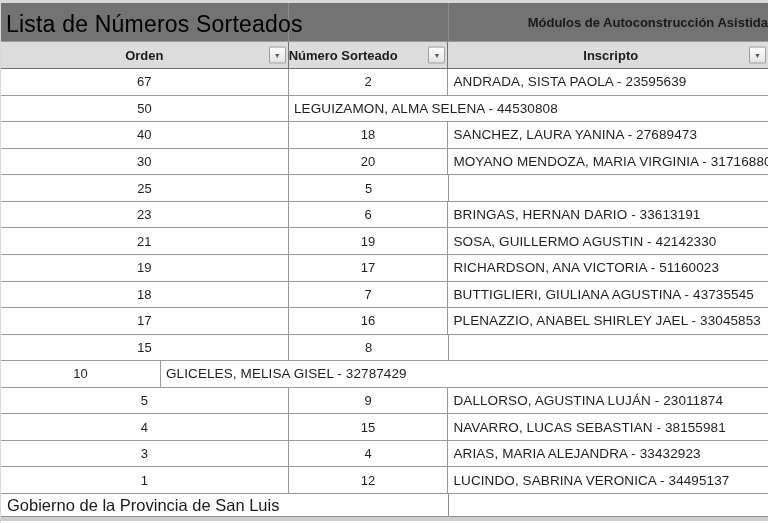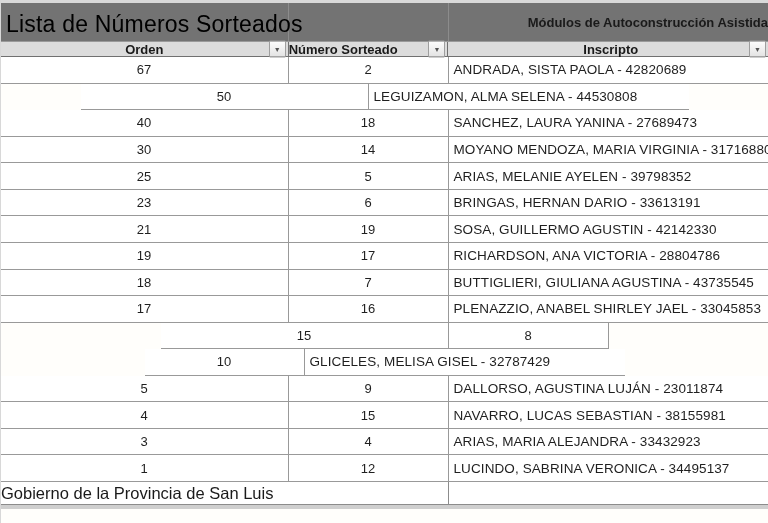--- a/index.html
+++ b/index.html
@@ -53,21 +53,21 @@
   }
   .subtitle-text {
     font-weight: bold;
     font-size: 13px;
     color: #1a1a1a;
     text-align: center;
   }
   
   .header-row {
     display: flex;
-    height: 16px;
+    height: 28px;
     background: #dcdcdc;
     border-top: 1px solid #9a9a9a;
     border-bottom: 1px solid #707070;
     font-weight: bold;
     font-size: 13px;
     color: #1a1a1a;
   }
   .header-cell { position: relative; display: flex; align-items: center; }
   .header-cell.c1 { width: 288px; justify-content: center; border-right: 1px solid #707070; }
   .header-cell.c2 { width: 160px; justify-content: flex-start; border-right: 1px solid #707070; }
@@ -90,21 +90,20 @@
   .filter-btn .glyph {
     font-size: 7px;
     line-height: 1;
     color: #555;
   }
   
   .rows {
     height: 425px;
     display: flex;
     flex-direction: column;
-    align-items: center;
   }
   .row {
     flex: 1 1 auto;
     display: flex;
     border-bottom: 1px solid #999;
     background: #ffffff;
     font-size: 13px;
   }
   .cell { display: flex; align-items: center; }
   .cell.c1 { width: 288px; justify-content: center; border-right: 1px solid #999; }
@@ -123,20 +122,21 @@
     display: flex;
     height: 23px;
     background: #ffffff;
     border-bottom: 1px solid #8c8c8c;
   }
   .footer-cell {
     width: 448px;
     border-right: 1px solid #8c8c8c;
     display: flex;
     align-items: center;
+    padding-left: 6px;
   }
   .footer-text {
     font-size: 16.5px;
     color: #1a1a1a;
     white-space: nowrap;
   }
   .footer-rest { flex: 1; }
   .bottom-strip {
     height: 4px;
     width: 100%;
@@ -178,62 +178,61 @@
       <span class="filter-btn">
         <span class="glyph">▼</span>
       </span>
     </div>
   </div>
 
   <div class="rows">
     <div class="row">
       <div class="cell c1">67</div>
       <div class="cell c2">2</div>
-      <div class="cell c3">ANDRADA, SISTA PAOLA - 42820689</div>
+      <div class="cell c3">ANDRADA, SISTA PAOLA - 23595639</div>
     </div>
 
     <div class="row">
       <div class="cell c1">50</div>
       <div class="cell c3">LEGUIZAMON, ALMA SELENA - 44530808</div>
     </div>
 
     <div class="row">
       <div class="cell c1">40</div>
       <div class="cell c2">18</div>
       <div class="cell c3">SANCHEZ, LAURA YANINA - 27689473</div>
     </div>
 
     <div class="row">
       <div class="cell c1">30</div>
-      <div class="cell c2">14</div>
+      <div class="cell c2">20</div>
       <div class="cell c3">MOYANO MENDOZA, MARIA VIRGINIA - 31716880</div>
     </div>
 
     <div class="row">
       <div class="cell c1">25</div>
       <div class="cell c2">5</div>
-      <div class="cell c3">ARIAS, MELANIE AYELEN - 39798352</div>
     </div>
 
     <div class="row">
       <div class="cell c1">23</div>
       <div class="cell c2">6</div>
       <div class="cell c3">BRINGAS, HERNAN DARIO - 33613191</div>
     </div>
 
     <div class="row">
       <div class="cell c1">21</div>
       <div class="cell c2">19</div>
       <div class="cell c3">SOSA, GUILLERMO AGUSTIN - 42142330</div>
     </div>
 
     <div class="row">
       <div class="cell c1">19</div>
       <div class="cell c2">17</div>
-      <div class="cell c3">RICHARDSON, ANA VICTORIA - 28804786</div>
+      <div class="cell c3">RICHARDSON, ANA VICTORIA - 51160023</div>
     </div>
 
     <div class="row">
       <div class="cell c1">18</div>
       <div class="cell c2">7</div>
       <div class="cell c3">BUTTIGLIERI, GIULIANA AGUSTINA - 43735545</div>
     </div>
 
     <div class="row">
       <div class="cell c1">17</div>

